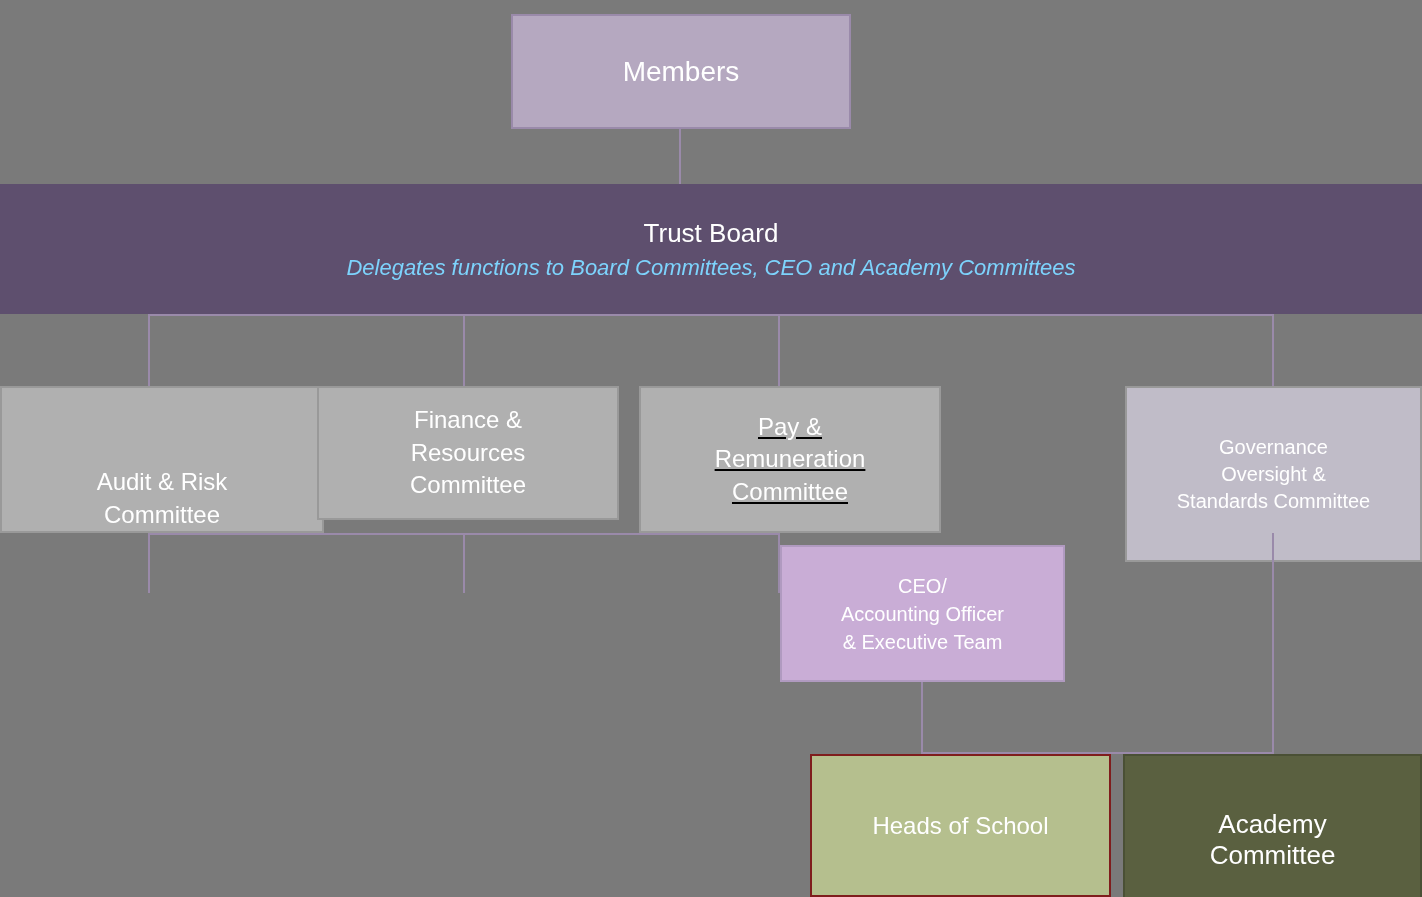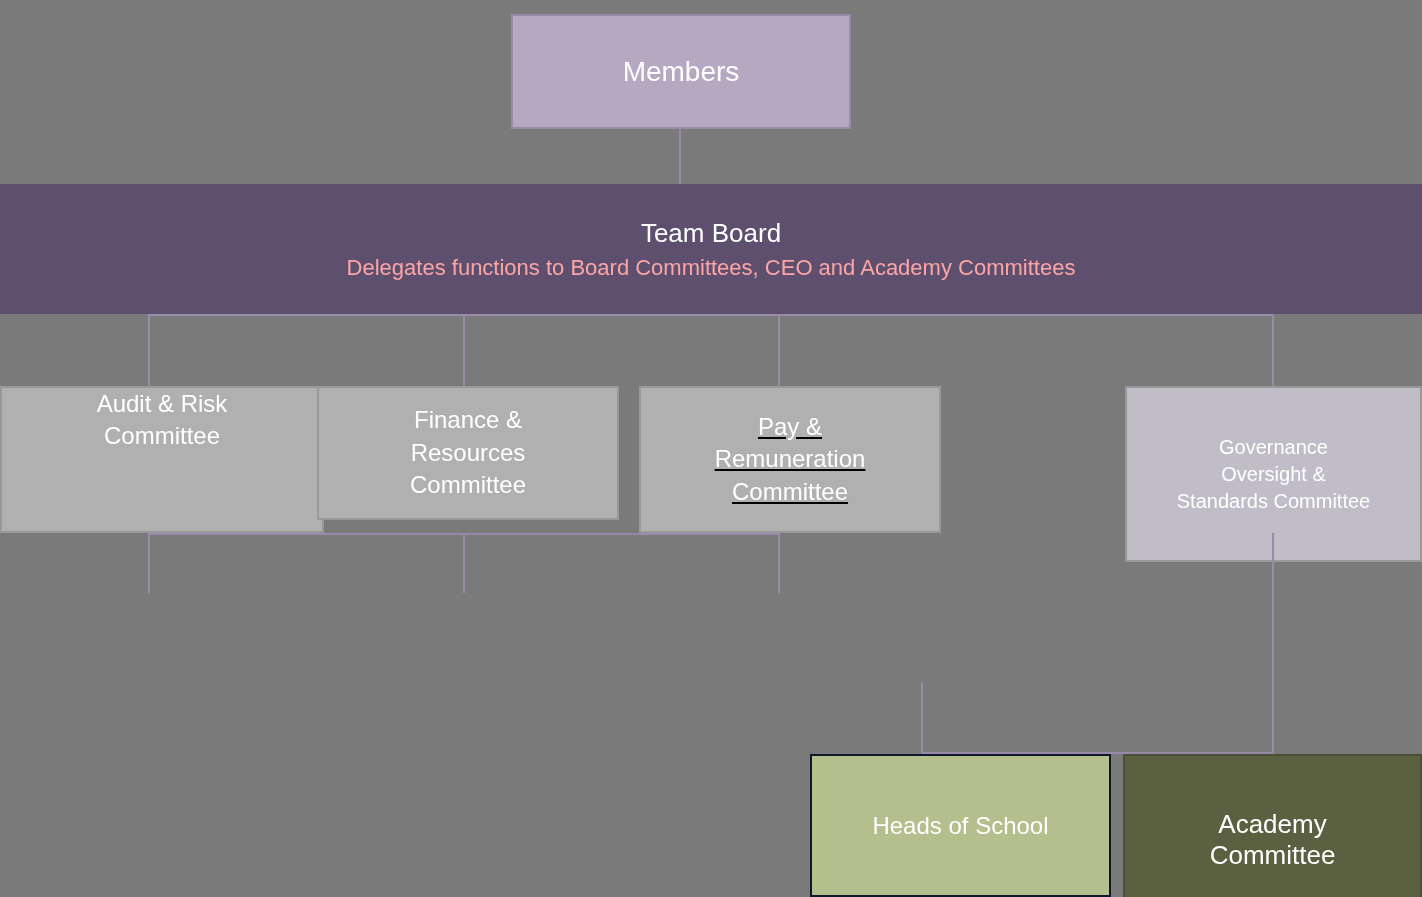--- a/index.html
+++ b/index.html
@@ -67,22 +67,23 @@
 
     .trust-board .title {
       font-size: 26px;
       color: #fff;
       font-weight: 400;
       margin-bottom: 6px;
     }
 
     .trust-board .subtitle {
       font-size: 22px;
-      color: #fca5a5;
-      font-weight: 300;
+      color: #7dd3fc;
+      font-weight: 300;
+      font-style: italic;
     }
 
     
     .h-connector-bar {
       position: absolute;
       top: 314px;
       left: 148px;
       width: 1126px;
       height: 2px;
       background: #9a8aaa;
@@ -97,21 +98,21 @@
     
     .committee-audit {
       position: absolute;
       top: 386px;
       left: 0px;
       width: 324px;
       height: 147px;
       background: #b0b0b0;
       border: 2px solid #999;
       display: flex;
-      align-items: flex-start;
+      align-items: flex-end;
       justify-content: center;
       text-align: center;
     }
 
     .committee-finance {
       position: absolute;
       top: 386px;
       left: 317px;
       width: 302px;
       height: 134px;
@@ -219,21 +220,21 @@
     .v-conn-academy { position: absolute; top: 752px; left: 1272px; width: 2px; height: 50px; background: #9a8aaa; }
 
     
     .heads-box {
       position: absolute;
       top: 754px;
       left: 810px;
       width: 301px;
       height: 143px;
       background: #b5bf8e;
-      border: 2px solid #0f172a;
+      border: 2px solid #7f1d1d;
       display: flex;
       align-items: center;
       justify-content: center;
       text-align: center;
     }
 
     .heads-box span {
       font-size: 24px;
       color: #fff;
       font-weight: 300;
@@ -268,21 +269,21 @@
 
 <div class="org-container">
 
   <div class="members-box">
     <span>Members</span>
   </div>
 
   <div class="connector-members"></div>
 
   <div class="trust-board">
-    <div class="title">Team Board</div>
+    <div class="title">Trust Board</div>
     <div class="subtitle">Delegates functions to Board Committees, CEO and Academy Committees</div>
   </div>
 
   <div class="h-connector-bar"></div>
 
   <div class="v-conn-1"></div>
   <div class="v-conn-2"></div>
   <div class="v-conn-3"></div>
   <div class="v-conn-4"></div>
 
@@ -300,20 +301,23 @@
 
   <div class="committee-governance committee-box">
     <span class="">Governance<br>Oversight &amp;<br>Standards Committee</span>
   </div>
 
   <div class="h-conn-lower"></div>
   <div class="v-conn-audit-low"></div>
   <div class="v-conn-finance-low"></div>
   <div class="v-conn-pay-low"></div>
 
+  <div class="ceo-box">
+    <span>CEO/<br>Accounting Officer<br>&amp; Executive Team</span>
+  </div>
 
   <div class="v-conn-ceo"></div>
 
   <div class="h-conn-bottom"></div>
   <div class="v-conn-heads"></div>
   <div class="v-conn-academy"></div>
 
   <div class="v-conn-gov-low"></div>
 
   <div class="heads-box">

